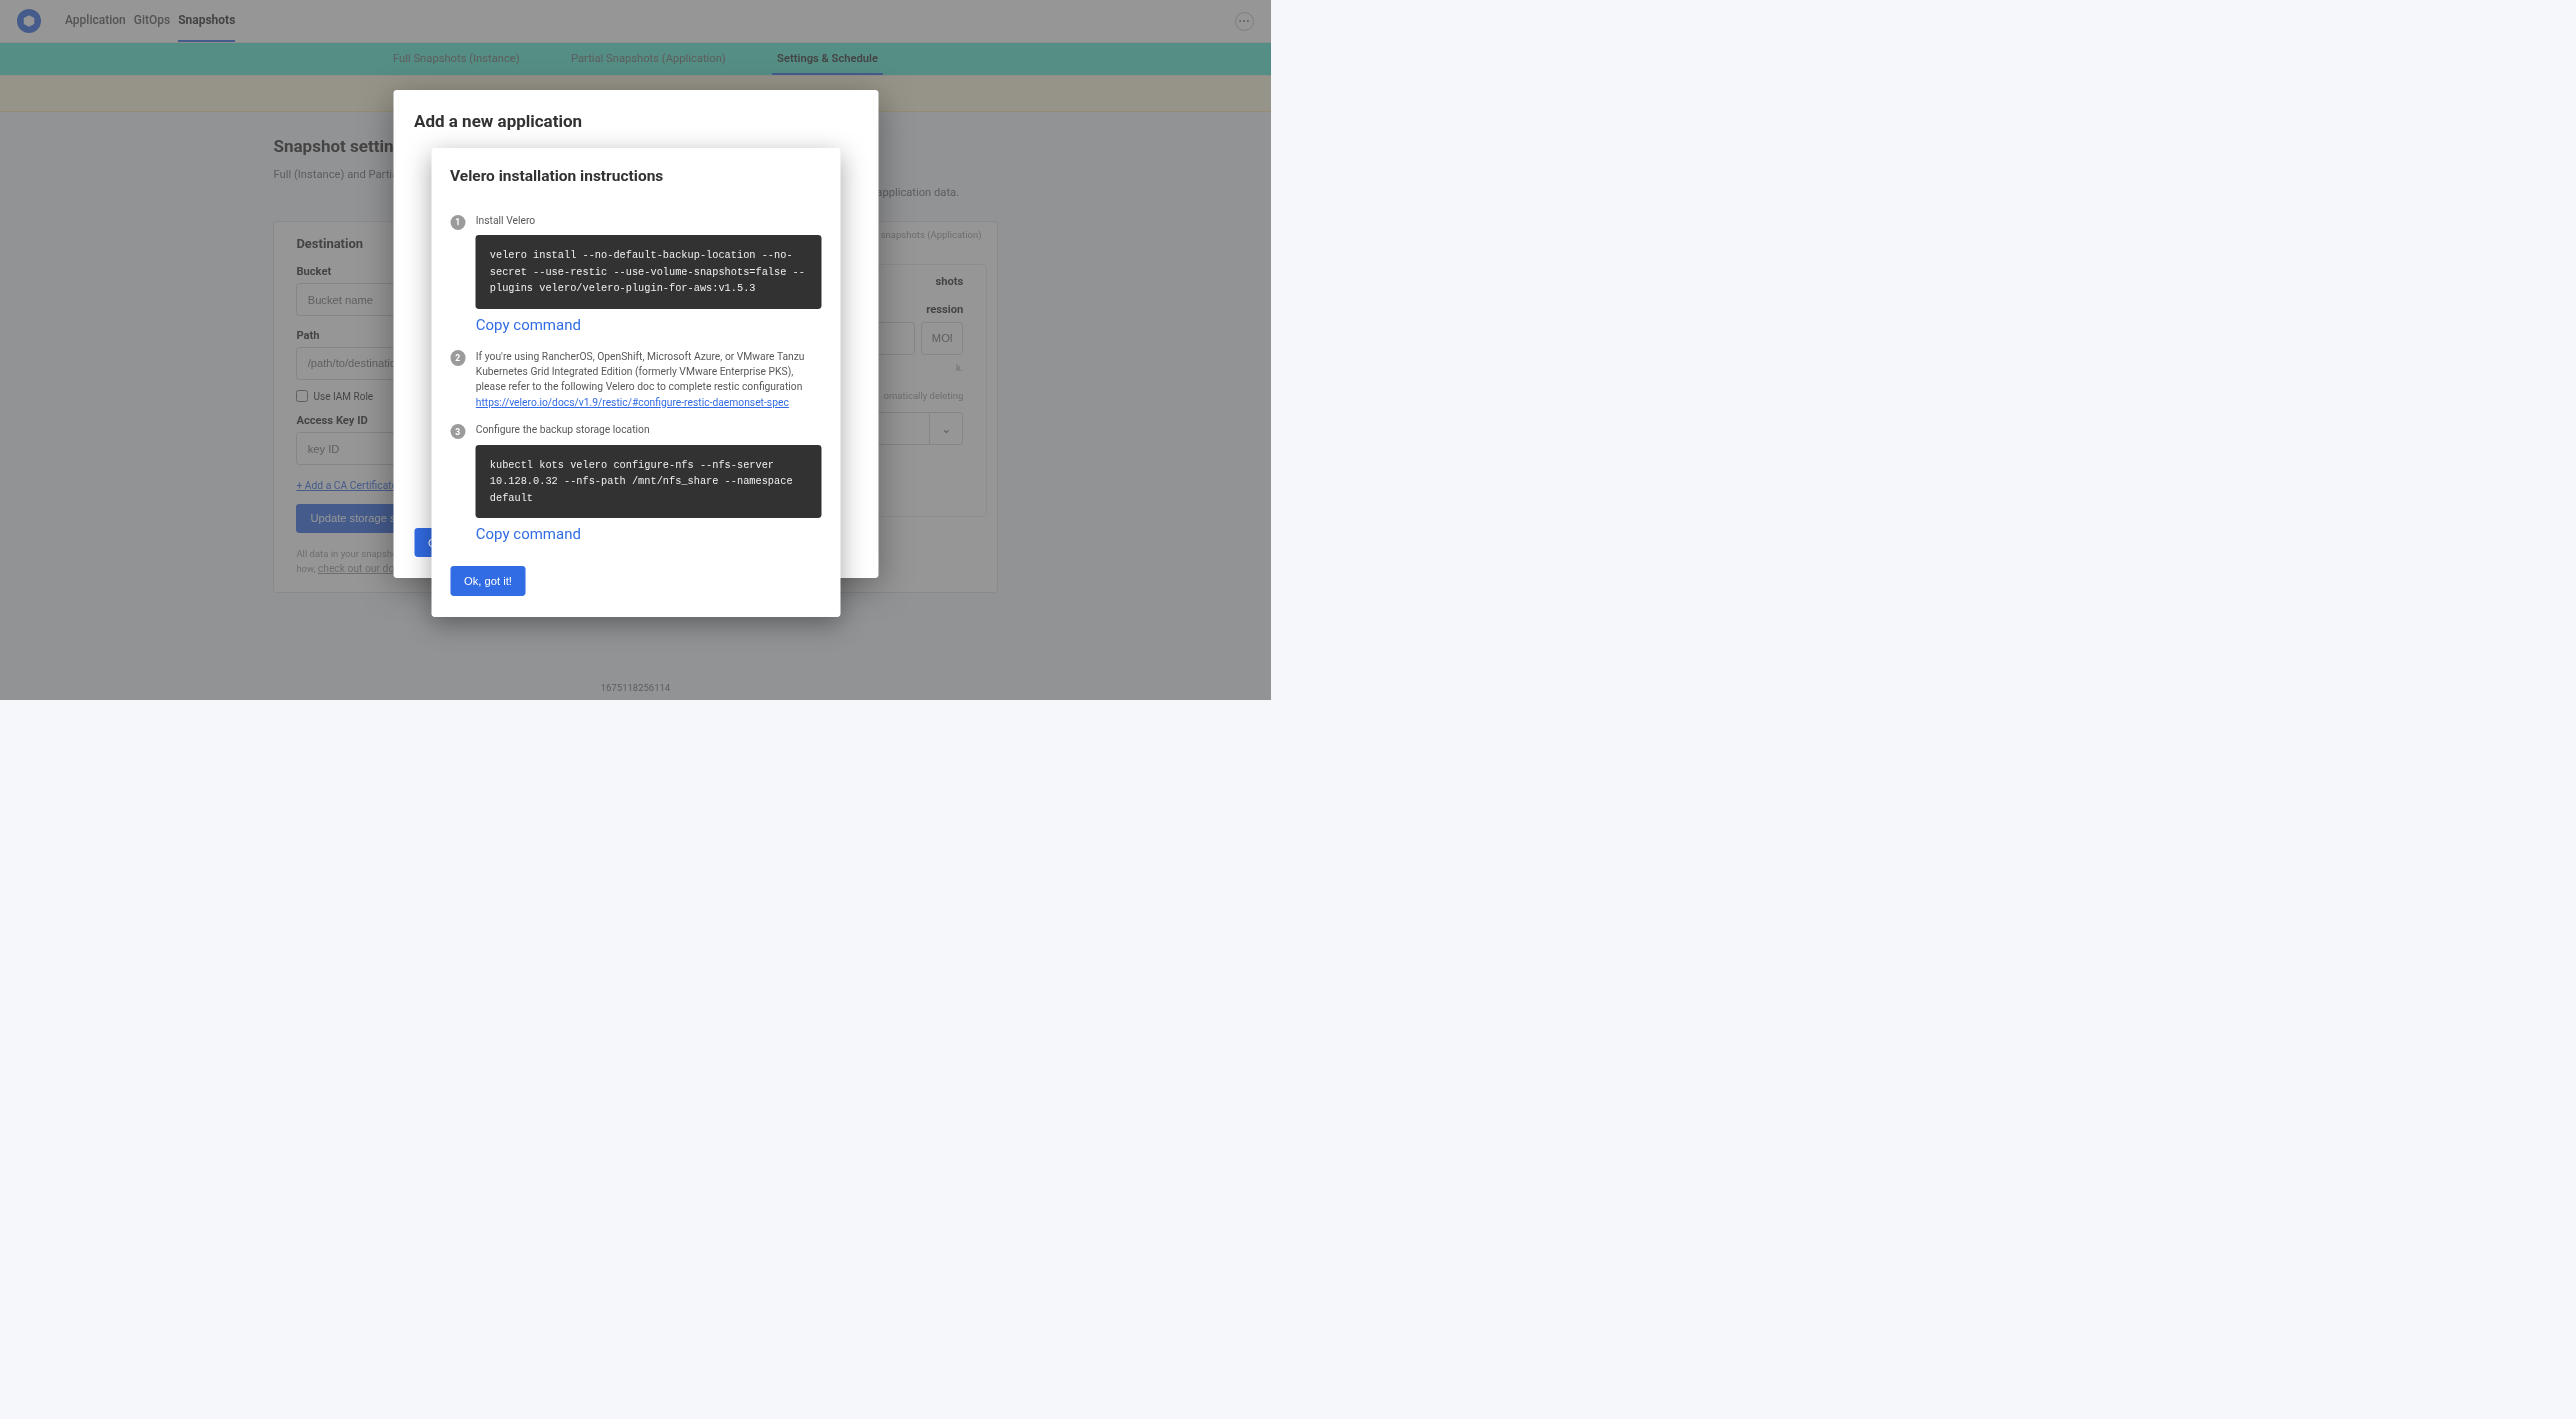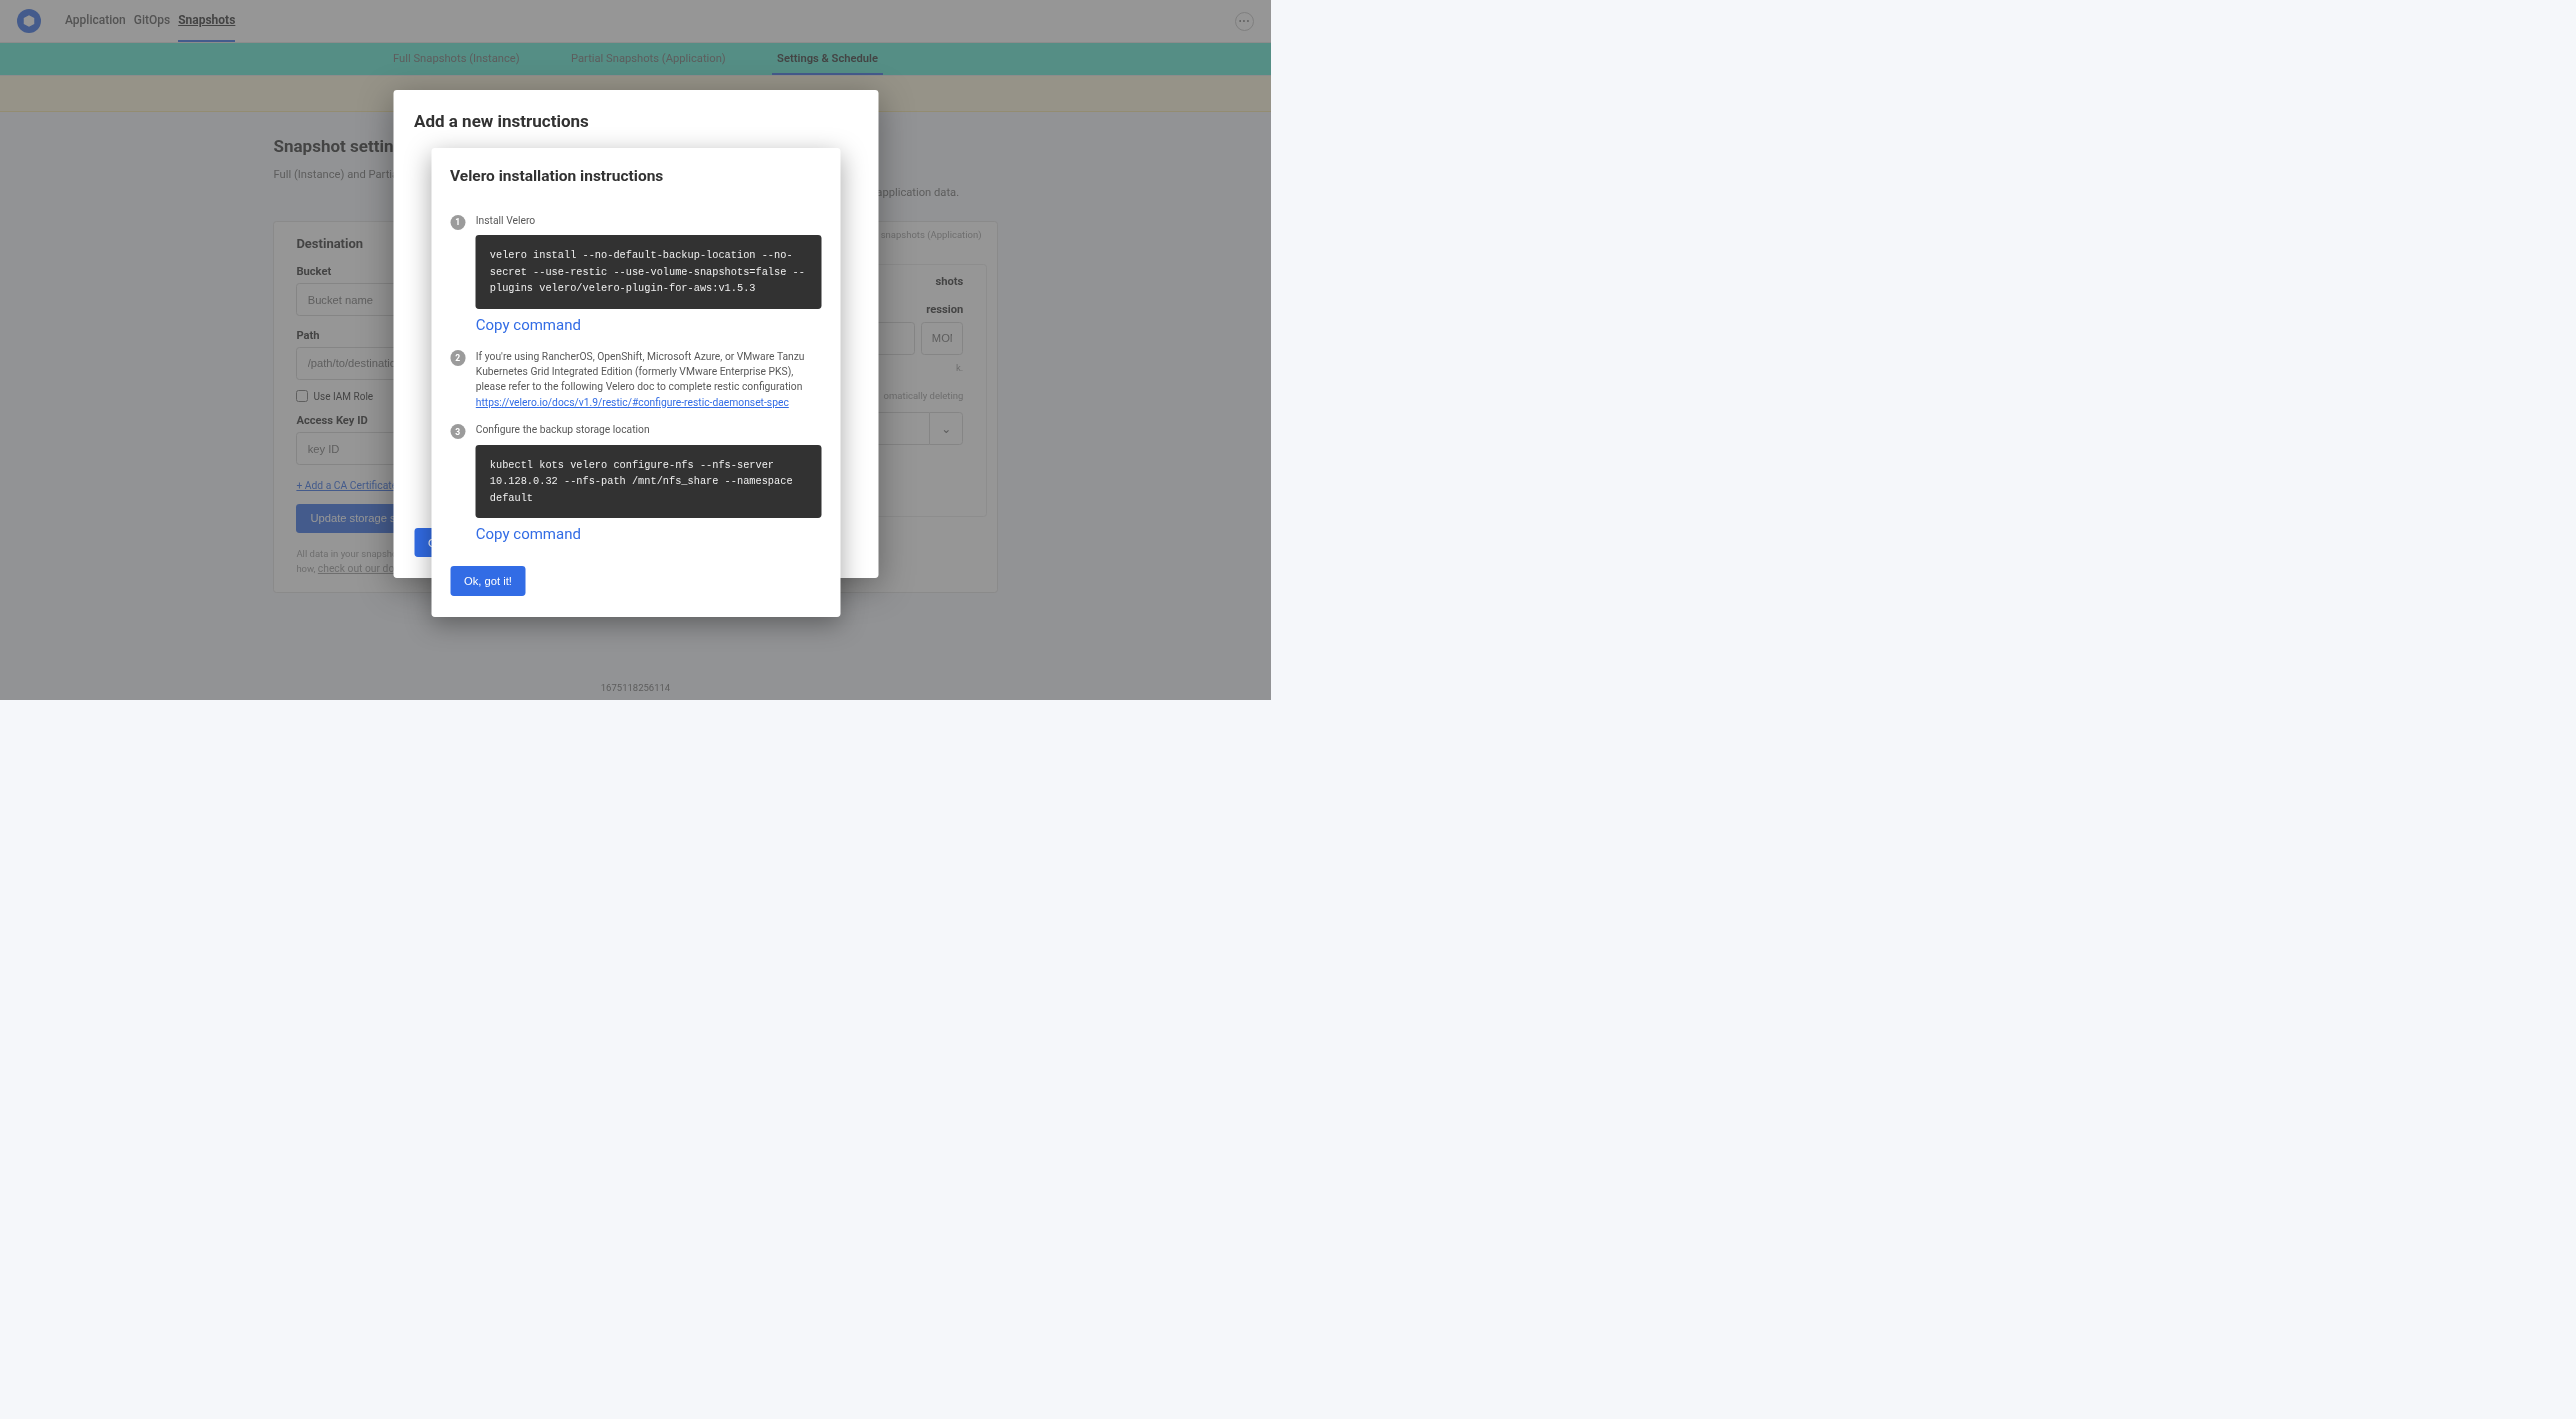--- a/index.html
+++ b/index.html
@@ -27,21 +27,21 @@
     }
     .logo {
       width: 24px; height: 24px; border-radius: 50%;
       background: #326ce5;
       display:flex;align-items:center;justify-content:center;
       margin-right: 24px;
     }
     .logo svg { width:14px;height:14px; }
     .navtabs { display:flex; gap: 8px; height:100%; align-items:center;}
     .navtab { color:#585858; font-weight:500; font-size:12px; cursor:pointer; height:100%; display:flex; align-items:center; border-bottom:2.6px solid transparent;}
-    .navtab.active { color:#323232; font-weight:700; border-bottom-color:#326ce5;text-decoration:underline;}
+    .navtab.active { color:#323232; font-weight:700; border-bottom-color:#326ce5;}
     .ellipsis-btn { margin-left:auto; width:19px;height:19px;border:0.9px solid #c4c4c4;border-radius:50%;display:flex;align-items:center;justify-content:center;cursor:pointer;color:#717171;font-size:8.6px;letter-spacing:0.9px;}
     
     .subbar { height:33px; background:#5eead4; border-bottom:0.9px solid #e5e5e5; display:flex; justify-content:center; gap:41px;}
     .subtab { height:100%; display:flex; align-items:center; color:#717171; font-size:11.2px; cursor:pointer; border-bottom:2.6px solid transparent; padding:0 5.2px;}
     .subtab.active { color:#323232; font-weight:600; border-bottom-color:#326ce5;}
     
     .banner { height:36px; background:#fff7db; border-bottom:0.9px solid #f7e7a2; }
     .card { background:#fff; border:0.9px solid #e0e0e0; border-radius:3.4px; }
     .left-col { width:352px; }
     .right-col { width:352px; }
@@ -174,21 +174,21 @@
       </div>
     </div>
   </div>
 </div>
 
 <div class="timestamp">1675118256114</div>
 
 <div class="overlay"></div>
 
 <div class="modal-outer">
-  <h2>Add a new instructions</h2>
+  <h2>Add a new application</h2>
   <div style="height:371px;"></div>
   <button class="primary-btn">Ok, got it!</button>
 </div>
 
 <div class="modal-inner">
   <h3>Velero installation instructions</h3>
 
   <div class="step">
     <div class="step-num">1</div>
     <div class="step-body">

